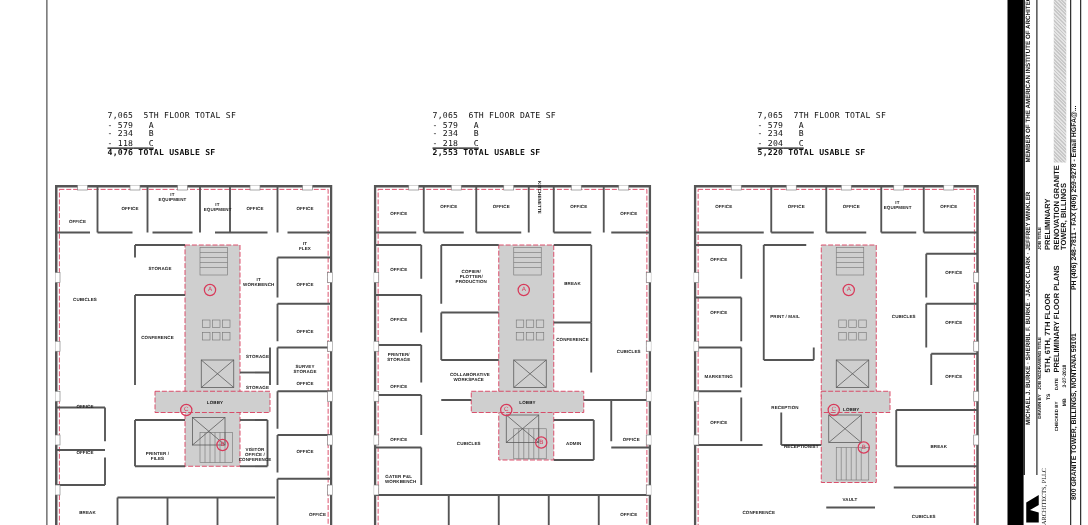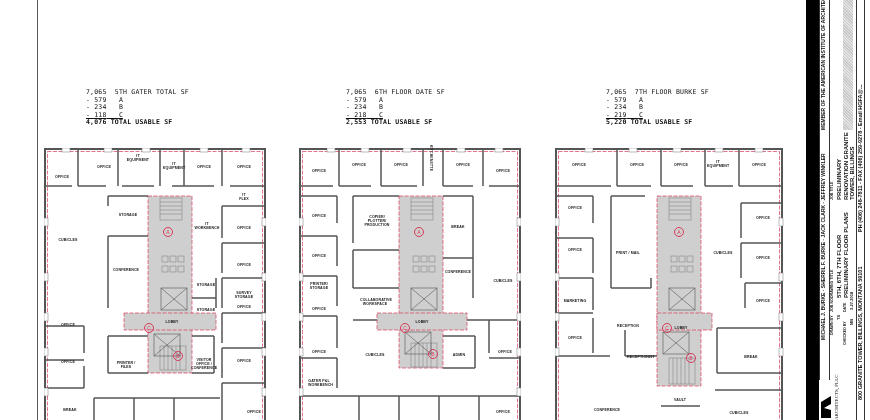--- a/index.html
+++ b/index.html
@@ -19,38 +19,38 @@
   .vtext{position:absolute;transform-origin:left top;transform:rotate(-90deg);white-space:nowrap;color:#111;font-weight:bold;}
   .stamp{position:absolute;left:843px;top:0;width:10px;height:130px;background:repeating-linear-gradient(45deg,#bbb 0 1px,#ddd 1px 2px);opacity:.8;}
   .logo{position:absolute;left:819px;top:380px;width:14px;height:40px;background:#fff;}
 </style>
 </head>
 <body>
 
 <div class="sheet-border"></div>
 
 <div class="area-note" style="left:86px;top:89px;">
-  <div><span>7,065</span>&nbsp;&nbsp;<span>5TH GATER TOTAL SF</span></div>
+  <div><span>7,065</span>&nbsp;&nbsp;<span>5TH FLOOR TOTAL SF</span></div>
   <div><span>- 579</span>&nbsp;&nbsp;&nbsp;<span>A</span></div>
   <div><span>- 234</span>&nbsp;&nbsp;&nbsp;<span>B</span></div>
   <div class="ul"><span>- 118</span>&nbsp;&nbsp;&nbsp;<span>C</span></div>
   <div class="tot">4,076 TOTAL USABLE SF</div>
 </div>
 <div class="area-note" style="left:346px;top:89px;">
   <div><span>7,065</span>&nbsp;&nbsp;<span>6TH FLOOR DATE SF</span></div>
   <div><span>- 579</span>&nbsp;&nbsp;&nbsp;<span>A</span></div>
   <div><span>- 234</span>&nbsp;&nbsp;&nbsp;<span>B</span></div>
   <div class="ul"><span>- 218</span>&nbsp;&nbsp;&nbsp;<span>C</span></div>
   <div class="tot">2,553 TOTAL USABLE SF</div>
 </div>
 <div class="area-note" style="left:606px;top:89px;">
-  <div><span>7,065</span>&nbsp;&nbsp;<span>7TH FLOOR BURKE SF</span></div>
+  <div><span>7,065</span>&nbsp;&nbsp;<span>7TH FLOOR TOTAL SF</span></div>
   <div><span>- 579</span>&nbsp;&nbsp;&nbsp;<span>A</span></div>
   <div><span>- 234</span>&nbsp;&nbsp;&nbsp;<span>B</span></div>
-  <div class="ul"><span>- 219</span>&nbsp;&nbsp;&nbsp;<span>C</span></div>
+  <div class="ul"><span>- 204</span>&nbsp;&nbsp;&nbsp;<span>C</span></div>
   <div class="tot">5,220 TOTAL USABLE SF</div>
 </div>
 
 <div class="plan" style="left:44px;">
   <svg width="222" height="272" viewBox="0 0 222 272">
 
     <rect x="1" y="1" width="220" height="275" fill="none" stroke="#555" stroke-width="2"></rect>
     <rect x="3.5" y="3.5" width="215" height="275" fill="none" stroke="#d83a5a" stroke-width="0.7" stroke-dasharray="4 1.5"></rect>
 
     <rect x="104" y="48" width="44" height="177" fill="#cfcfcf" stroke="#d83a5a" stroke-width="0.7" stroke-dasharray="4 1.5"></rect>

